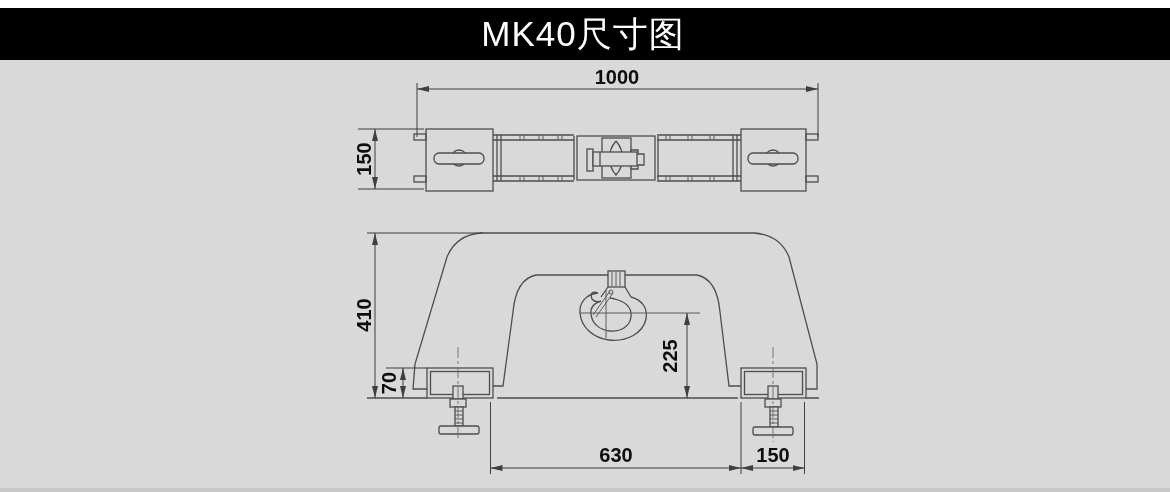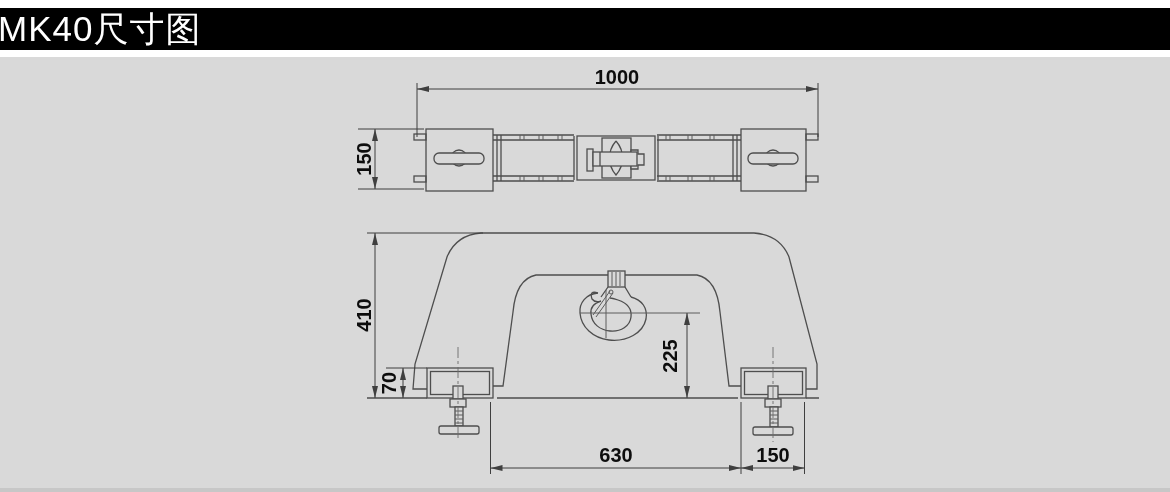--- a/index.html
+++ b/index.html
@@ -9,22 +9,22 @@
   }
   .gray-panel{
     position:absolute;left:0;top:57px;width:1170px;height:431px;
     background:#d9d9d9;
   }
   .bottom-strip{
     position:absolute;left:0;top:488px;width:1170px;height:4px;
     background:#c7c7c7;
   }
   .title-bar{
-    position:absolute;left:0;top:8px;width:1170px;height:42px;
-    background:#000000;display:flex;align-items:center;justify-content:flex-start;
+    position:absolute;left:0;top:8px;width:1170px;height:52px;
+    background:#000000;display:flex;align-items:center;justify-content:center;
   }
   .title-text{
     color:#ffffff;font-size:35px;font-weight:400;letter-spacing:1px;
     transform:translateX(-2px);white-space:nowrap;
   }
   svg.drawing{position:absolute;left:0;top:0;width:1170px;height:492px;}
   .geo{stroke:#4e4e4e;stroke-width:1.3;fill:none;}
   .geofill{stroke:#4e4e4e;stroke-width:1.3;fill:#d9d9d9;}
   .thin{stroke:#5c5c5c;stroke-width:1;fill:none;}
   .dimline{stroke:#3f3f3f;stroke-width:1;fill:none;}

